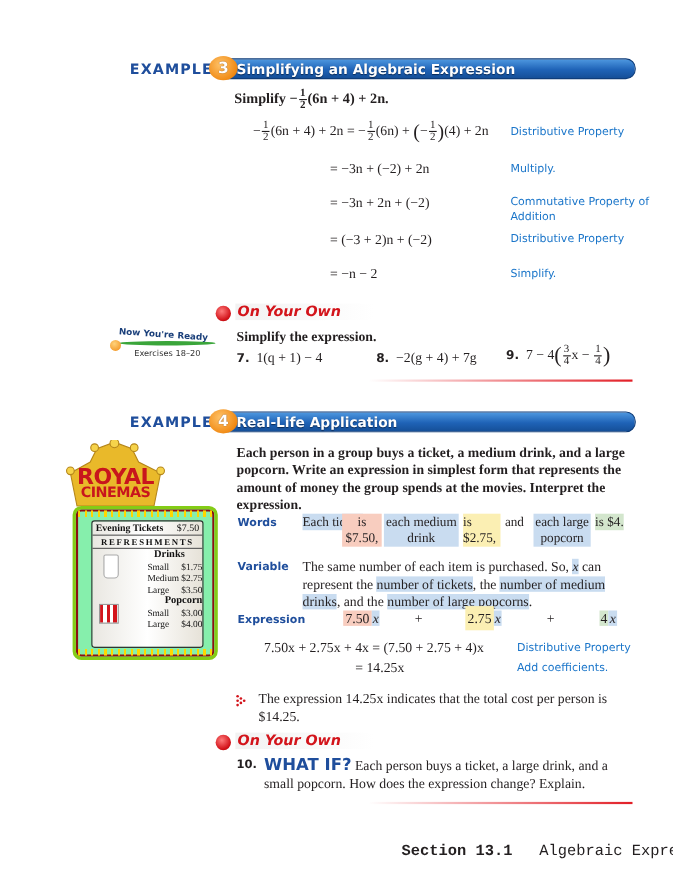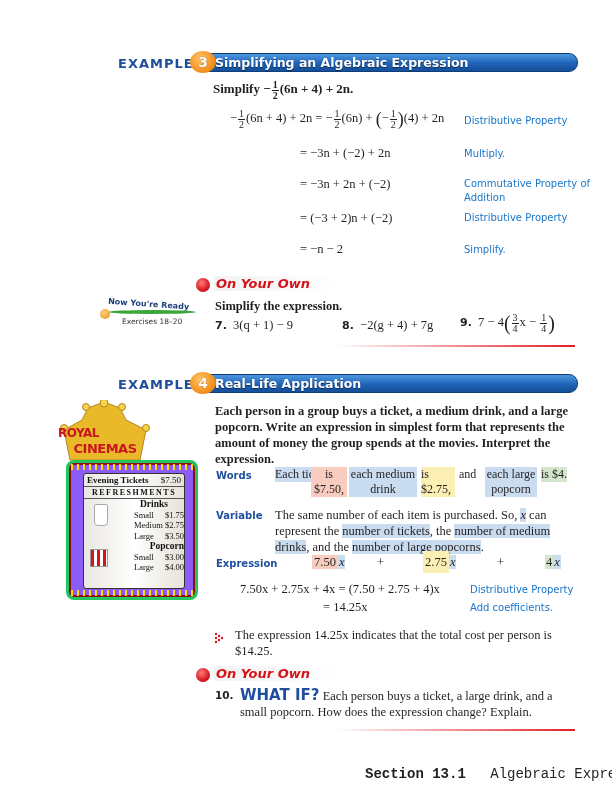--- a/index.html
+++ b/index.html
@@ -59,21 +59,21 @@
 
 <div class="abs" style="left:108px;top:300px;width:92px">
   <div style="font-family:'DejaVu Sans',sans-serif;font-size:8px;font-weight:bold;color:#1a3f7a;transform:rotate(4deg);white-space:nowrap">Now You're Ready</div>
   <div style="position:absolute;left:0;top:10px;width:88px;height:4px;background:#3aa53a;border-radius:50%"></div>
   <div style="position:absolute;left:-8px;top:9px;width:10px;height:10px;border-radius:50%;background:radial-gradient(circle at 40% 35%,#ffd27a,#f08a14)"></div>
   <div style="font-family:'DejaVu Sans',sans-serif;font-size:7.5px;color:#333;margin-top:8px;margin-left:14px">Exercises 18–20</div>
 </div>
 
 <div class="abs bold body" style="left:215px;top:298px">Simplify the expression.</div>
 <div class="abs math" style="left:215px;top:318px">
-  <span class="bold" style="font-family:'DejaVu Sans',sans-serif;font-size:11px">7.</span>&nbsp;&nbsp;<span>3(q + 1) − 9</span>
+  <span class="bold" style="font-family:'DejaVu Sans',sans-serif;font-size:11px">7.</span>&nbsp;&nbsp;<span>1(q + 1) − 4</span>
 </div>
 <div class="abs math" style="left:342px;top:318px">
   <span class="bold" style="font-family:'DejaVu Sans',sans-serif;font-size:11px">8.</span>&nbsp;&nbsp;<span>−2(g + 4) + 7g</span>
 </div>
 <div class="abs math" style="left:460px;top:312px">
   <span class="bold" style="font-family:'DejaVu Sans',sans-serif;font-size:11px">9.</span>&nbsp;&nbsp;<span>7 − 4</span><span style="font-size:20px;vertical-align:middle">(</span><span class="frac"><span class="top">3</span><span>4</span></span><span>x −</span> <span class="frac"><span class="top">1</span><span>4</span></span><span style="font-size:20px;vertical-align:middle">)</span>
 </div>
 
 <div class="abs rule" style="left:335px;top:345px;width:240px"></div>
 
@@ -85,25 +85,25 @@
 
 <div class="abs" style="left:58px;top:400px;width:94px;height:64px">
   <svg width="94" height="64" viewBox="0 0 94 64">
     <polygon points="6,30 24,20 30,8 46,2 62,8 68,20 88,30 82,60 12,60" fill="#e9b92a" stroke="#b5861a" stroke-width="1"></polygon>
     <circle cx="46" cy="3" r="4" fill="#f6d34a" stroke="#b5861a"></circle>
     <circle cx="28" cy="7" r="3.5" fill="#f6d34a" stroke="#b5861a"></circle>
     <circle cx="64" cy="7" r="3.5" fill="#f6d34a" stroke="#b5861a"></circle>
     <circle cx="6" cy="28" r="3.5" fill="#f6d34a" stroke="#b5861a"></circle>
     <circle cx="88" cy="28" r="3.5" fill="#f6d34a" stroke="#b5861a"></circle>
   </svg>
-  <div style="position:absolute;left:0;top:26px;width:94px;font-family:'DejaVu Sans',sans-serif;font-weight:bold;color:#c8161d;font-size:12px;line-height:15px;letter-spacing:-0.5px">ROYAL</div>
+  <div style="position:absolute;left:0;top:26px;width:94px;text-align:center;font-family:'DejaVu Sans',sans-serif;font-weight:bold;color:#c8161d;font-size:20px;line-height:15px;letter-spacing:-0.5px">ROYAL</div>
   <div style="position:absolute;left:0;top:42px;width:94px;text-align:center;font-family:'DejaVu Sans',sans-serif;font-weight:bold;color:#c8161d;font-size:13px;line-height:14px;letter-spacing:-0.5px">CINEMAS</div>
 </div>
 
-<div class="abs sign" style="left:66px;top:460px;width:132px;height:140px;background:#8b5cf6;border:3px solid #22c55e;box-shadow:inset 0 0 0 2px #8c0f13">
+<div class="abs sign" style="left:66px;top:460px;width:132px;height:140px;background:#86efac;border:3px solid #84cc16;box-shadow:inset 0 0 0 2px #8c0f13">
   <div style="position:absolute;left:2px;top:1px;right:2px;height:6px;background:repeating-linear-gradient(90deg,#ffd700 0 2px,transparent 2px 6px)"></div>
   <div style="position:absolute;left:2px;bottom:1px;right:2px;height:6px;background:repeating-linear-gradient(90deg,#ffd700 0 2px,transparent 2px 6px)"></div>
   <div style="position:absolute;left:14px;top:10px;width:102px;height:116px;background:linear-gradient(90deg,#e9e7e1,#fff 50%,#e6e2d8);border:1px solid #333;border-radius:3px;font-family:'Liberation Serif',serif;color:#111">
     <div style="display:flex;justify-content:space-between;padding:1px 3px;font-size:9px;border-bottom:1px solid #555">
       <span class="bold">Evening Tickets</span>
       <span>$7.50</span>
     </div>
     <div style="text-align:center;font-size:8px;font-weight:bold;letter-spacing:1.5px;border-bottom:1px solid #555;padding:1px 0">REFRESHMENTS</div>
     <div style="position:absolute;left:10px;top:30px;width:14px;height:22px;background:#fff;border:1px solid #aaa;border-radius:2px 2px 4px 4px"></div>
     <div style="position:absolute;left:6px;top:75px;width:18px;height:18px;background:repeating-linear-gradient(90deg,#d3141b 0 3px,#fff 3px 6px);border:1px solid #999"></div>

